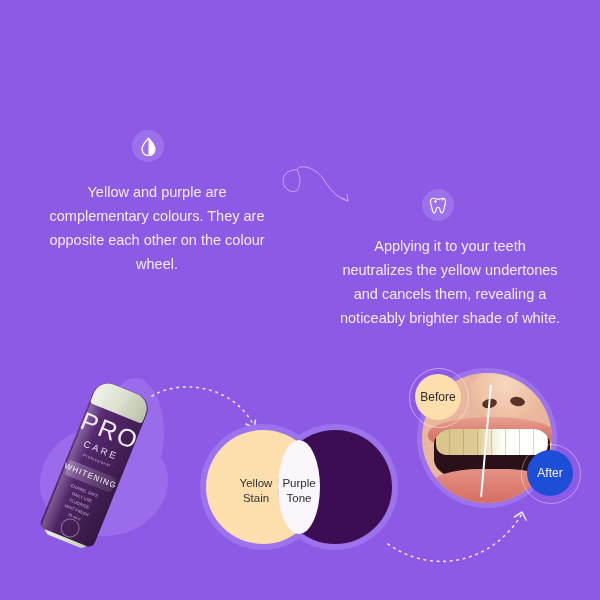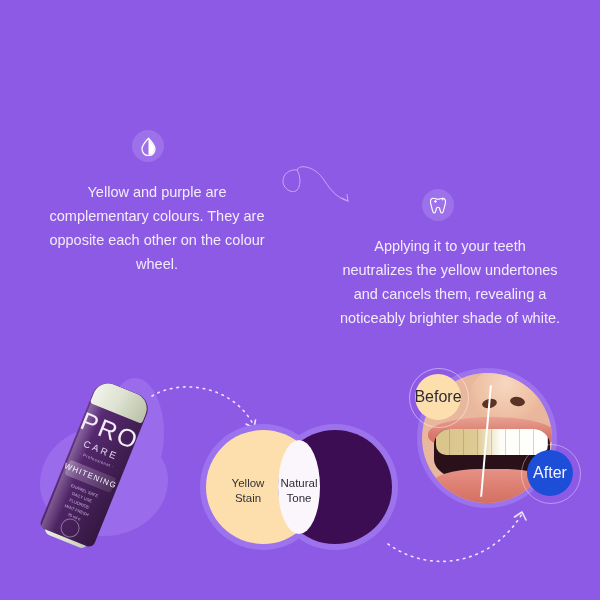--- a/index.html
+++ b/index.html
@@ -195,21 +195,21 @@
     -webkit-clip-path: ellipse(21px 47px at 50% 50%);
     clip-path: ellipse(21px 47px at 50% 50%);
   }
   .venn-label {
     position: absolute;
     text-align: center;
     font-size: 11.5px;
     line-height: 15px;
     white-space: pre-line;
   }
-  #label-yellow  { left: 14px;  top: 54px;  width: 72px; color: #35303a; }
+  #label-yellow  { left: 22px;  top: 54px;  width: 72px; color: #35303a; }
   #label-natural { left: 78px;  top: 54px;  width: 46px; color: #2f2a35; }
   #label-purple  { left: 118px; top: 54px;  width: 78px; color: #f7f2fb; }
 
   
   #photo-wrap {
     position: absolute;
     left: 409px;
     top: 366px;
     width: 176px;
     height: 142px;
@@ -298,21 +298,21 @@
     width: 2px; height: 112px;
     background: #ffffff;
     transform: rotate(5deg);
   }
   .pill {
     position: absolute;
     border-radius: 50%;
     display: flex;
     align-items: center;
     justify-content: center;
-    font-size: 16px;
+    font-size: 12px;
   }
   .pill-ring {
     position: absolute;
     border-radius: 50%;
     border: 1px solid rgba(255,255,255,0.45);
   }
   #ring-before { left: 0px;  top: 2px;  width: 58px; height: 58px; }
   #badge-before{ left: 6px;  top: 8px;  width: 46px; height: 46px; background: #fcdfad; color: #2f2a35; }
   #ring-after  { left: 112px; top: 78px; width: 58px; height: 58px; border-color: rgba(255,255,255,0.38); }
   #badge-after { left: 118px; top: 84px; width: 46px; height: 46px; background: #1d4ed8; color: #f7f2fb; }
@@ -382,21 +382,21 @@
   </svg>
 
   <div id="venn">
     <div class="venn-halo" id="halo-left"></div>
     <div class="venn-halo" id="halo-right"></div>
     <div class="venn-circle" id="venn-yellow"></div>
     <div class="venn-circle" id="venn-purple"></div>
     <div id="venn-lens"></div>
     <div class="venn-label" id="label-yellow">Yellow
 Stain</div>
-    <div class="venn-label" id="label-natural">Natural
+    <div class="venn-label" id="label-natural">Purple
 Tone</div>
   </div>
 
   <svg class="dot-arrow" id="arrow-2" width="170" height="78" viewBox="0 0 170 78">
     <path d="M2 44 C44 74 104 66 136 14" fill="none" stroke="#efe3fb" stroke-width="1.6" stroke-linecap="round" stroke-dasharray="1.6 5"></path>
     <path d="M136 12 l-7.5 5 M136 12 l4 8" fill="none" stroke="#efe3fb" stroke-width="1.6" stroke-linecap="round"></path>
   </svg>
 
   <div id="photo-wrap">
     <div id="photo-halo"></div>

